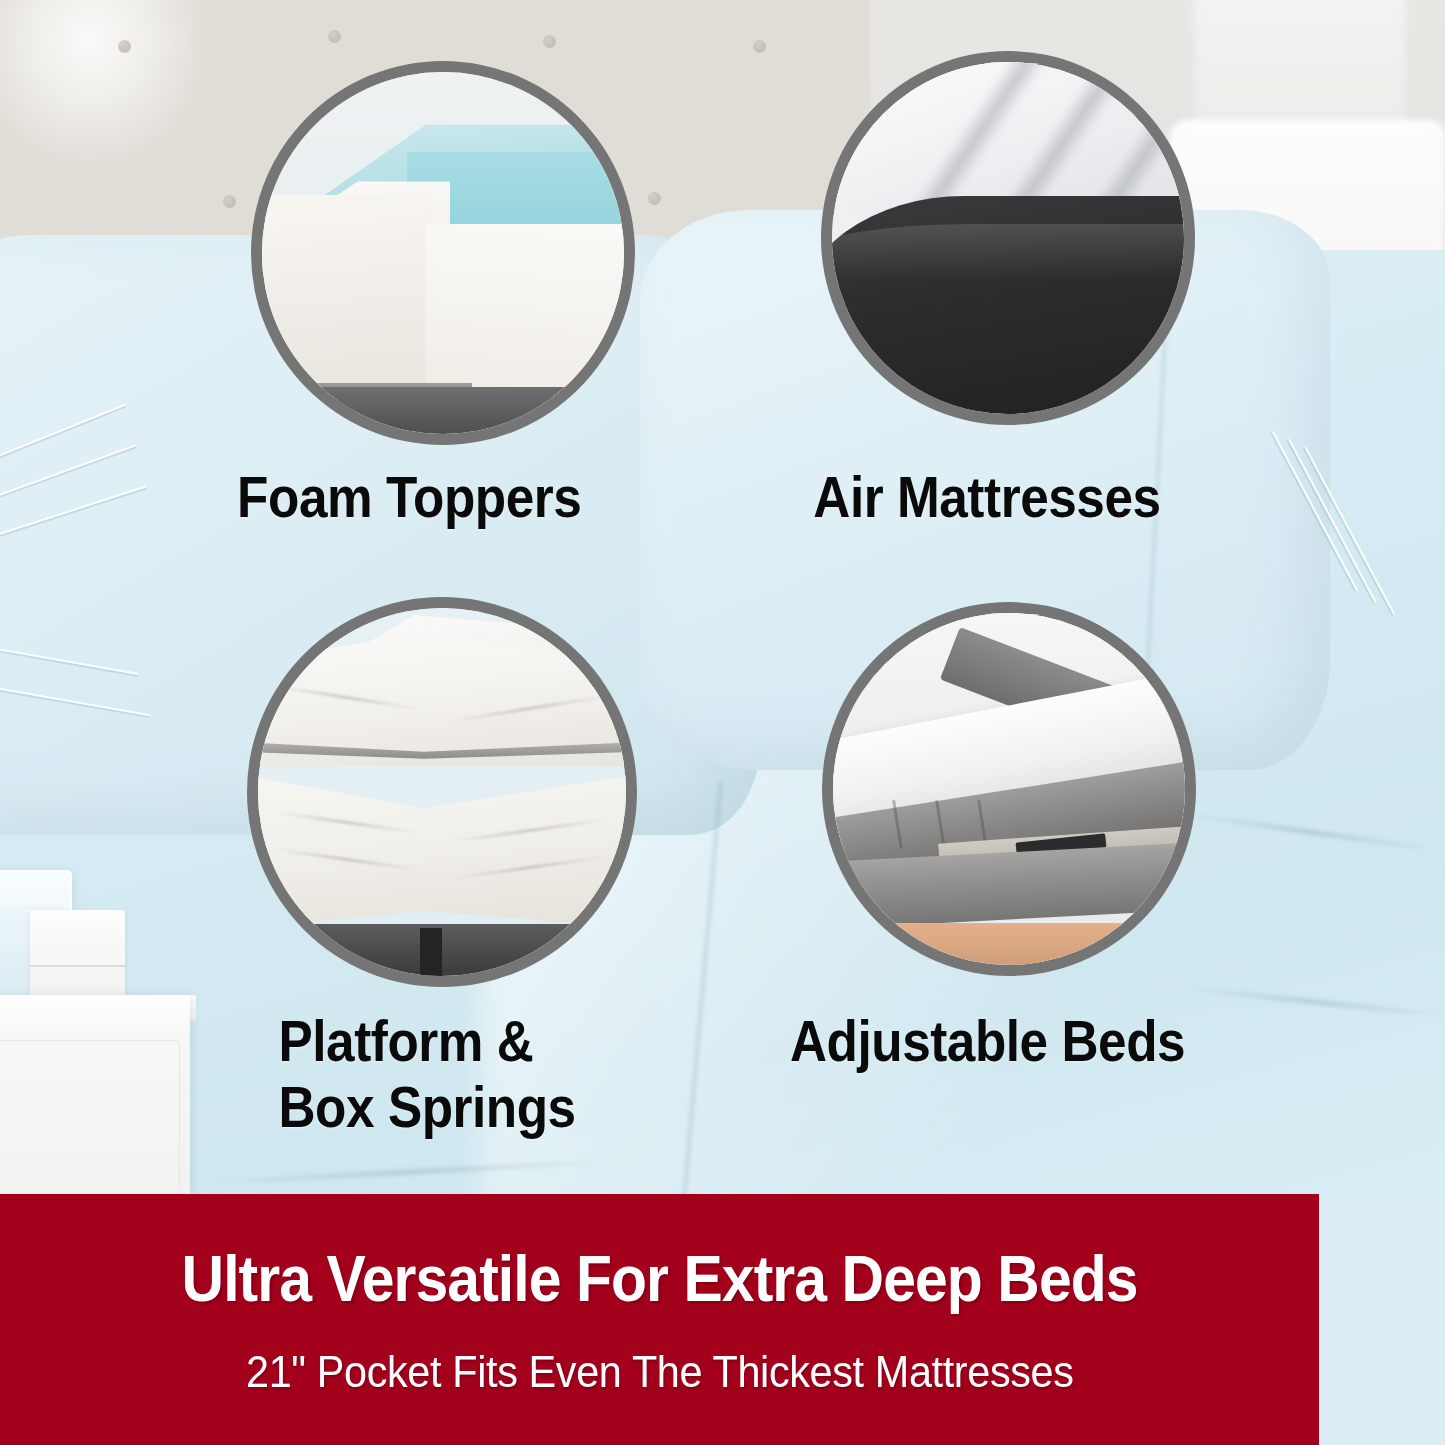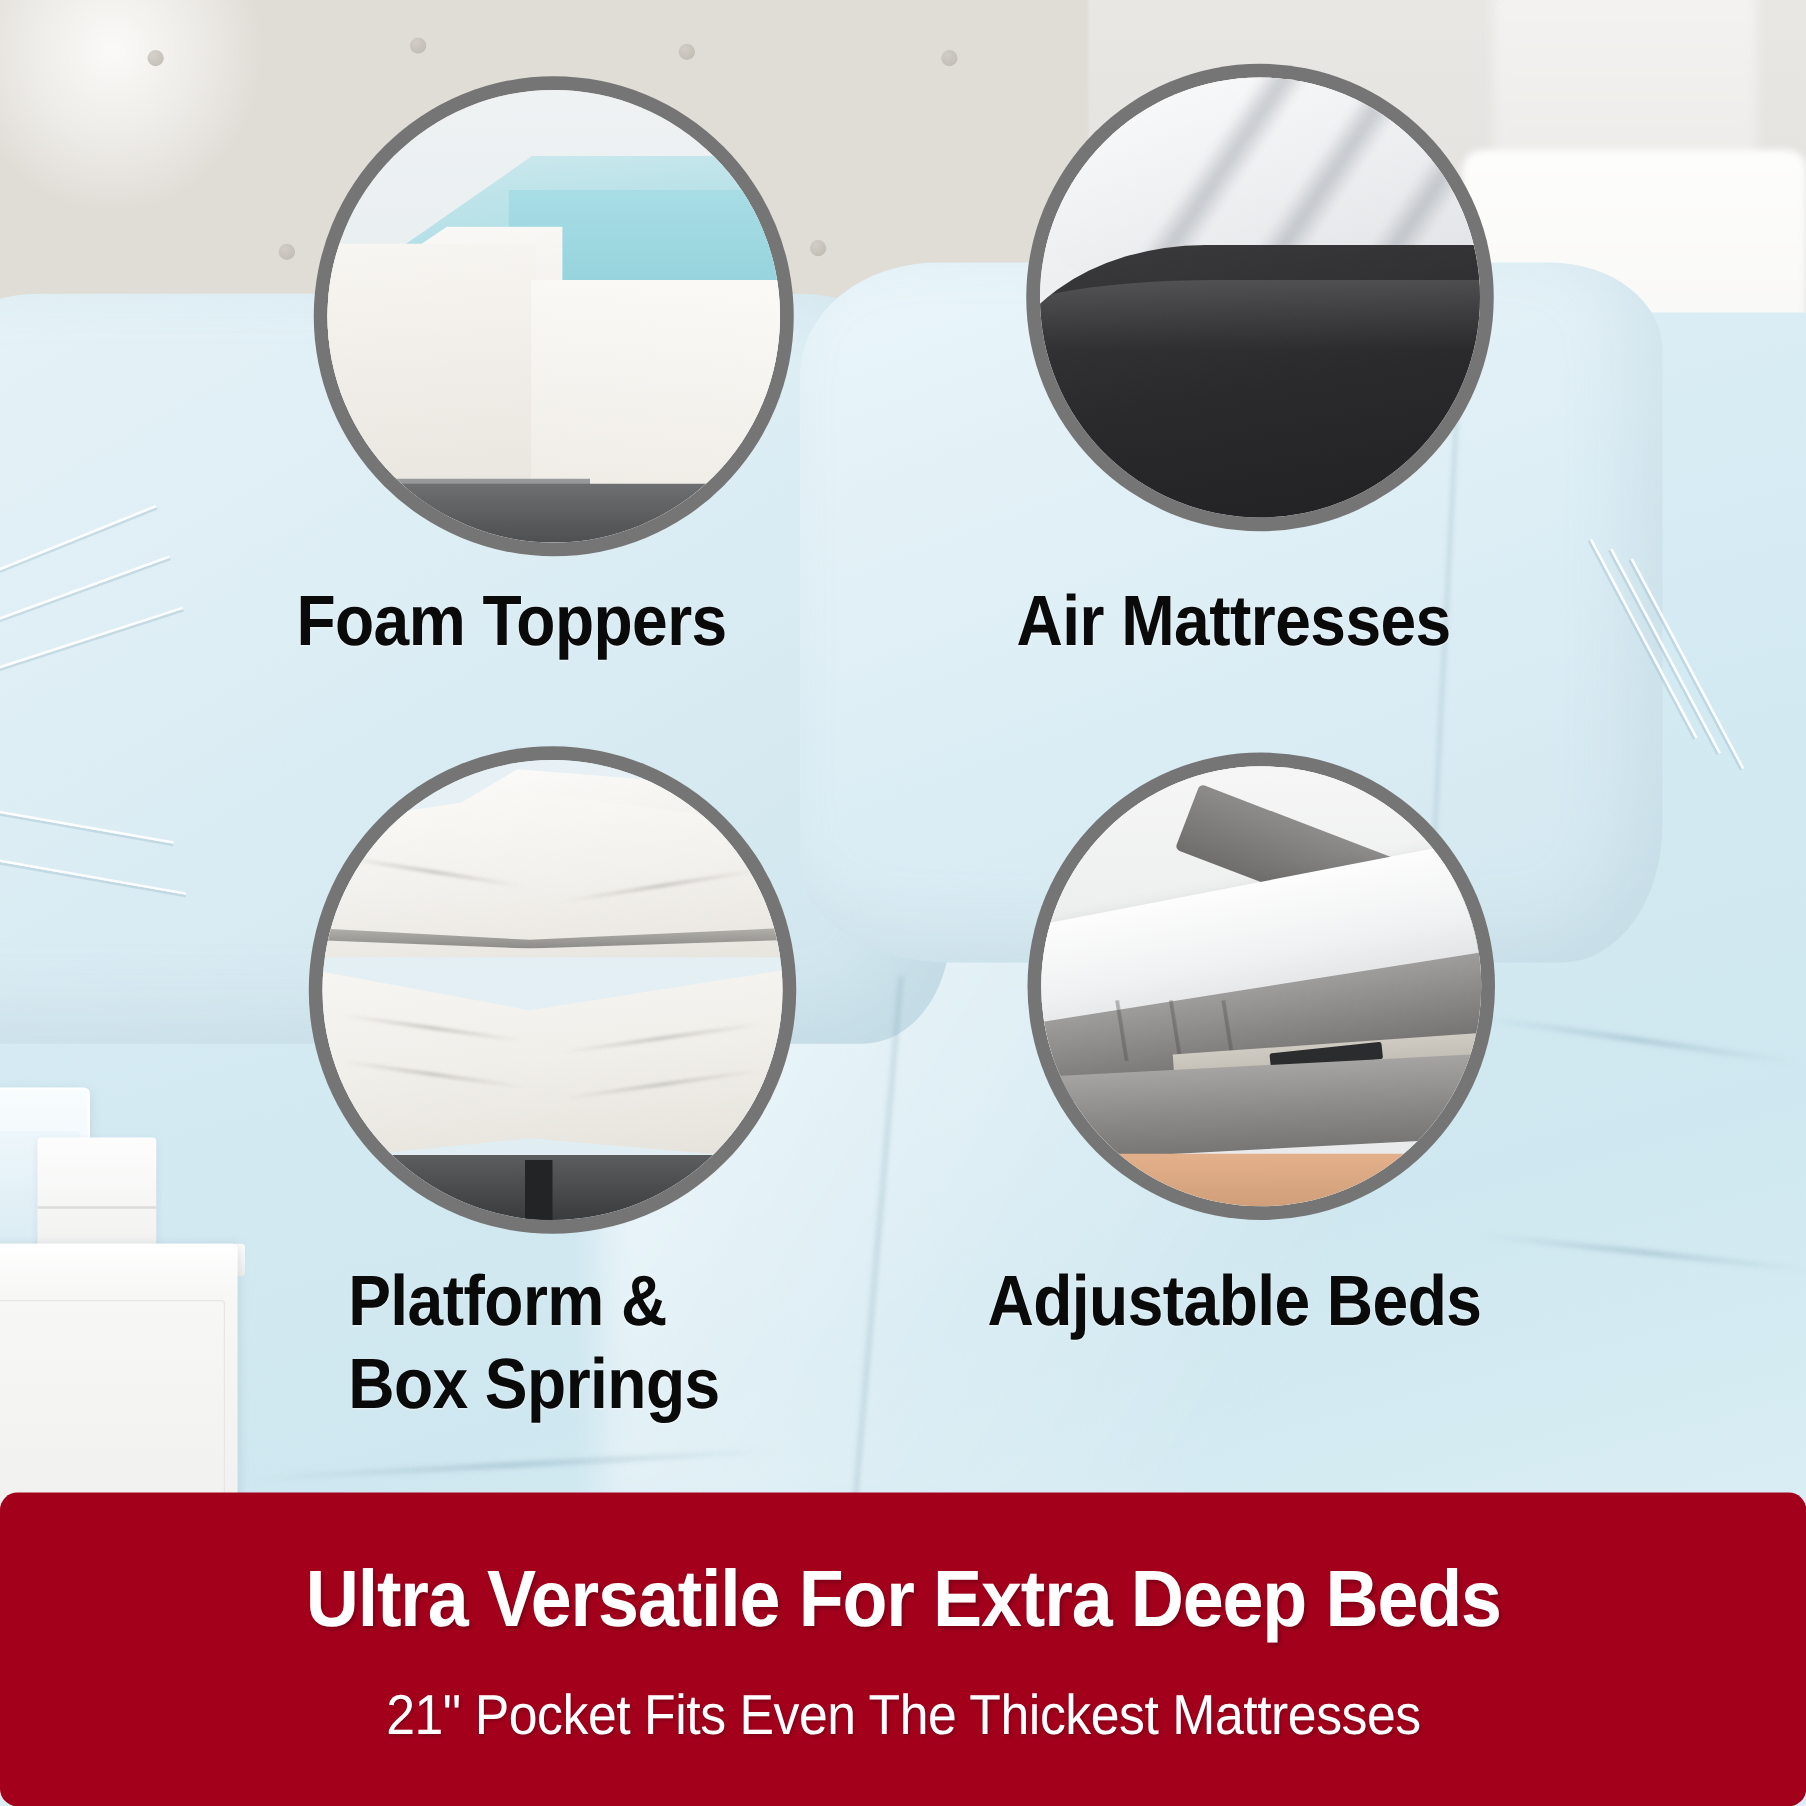--- a/index.html
+++ b/index.html
@@ -170,23 +170,23 @@
      background:linear-gradient(180deg,#e3b08b,#d09f79);}
   .c4-pleat{position:absolute;width:3px;background:rgba(70,70,70,.35);filter:blur(.6px);}
 
   
   .label{position:absolute;color:#0a0a0a;font-weight:bold;letter-spacing:-.5px;
      font-family:"Liberation Sans","DejaVu Sans",sans-serif;
      text-shadow:0 1px 2px rgba(255,255,255,.55);
      transform:scaleX(.9);transform-origin:center;white-space:nowrap;line-height:1.02;}
 
   
-  .banner{position:absolute;left:0;bottom:0;width:1445px;height:251px;
+  .banner{position:absolute;left:0;bottom:0;width:1319px;height:251px;
      background:#a3001c;display:flex;flex-direction:column;
-     align-items:center;justify-content:center;border-radius:14px;}
+     align-items:center;justify-content:center;}
   .banner-h{color:#ffffff;font-weight:bold;font-size:64px;letter-spacing:-1px;
      transform:scaleX(.92);text-shadow:2px 2px 3px rgba(0,0,0,.22);
      font-family:"Liberation Sans","DejaVu Sans",sans-serif;margin-bottom:30px;white-space:nowrap;}
   .banner-s{color:#ffffff;font-weight:normal;font-size:45px;letter-spacing:-.4px;
      transform:scaleX(.92);text-shadow:1px 2px 3px rgba(0,0,0,.22);
      font-family:"Liberation Sans","DejaVu Sans",sans-serif;white-space:nowrap;}
 </style>
 </head>
 <body>
 

